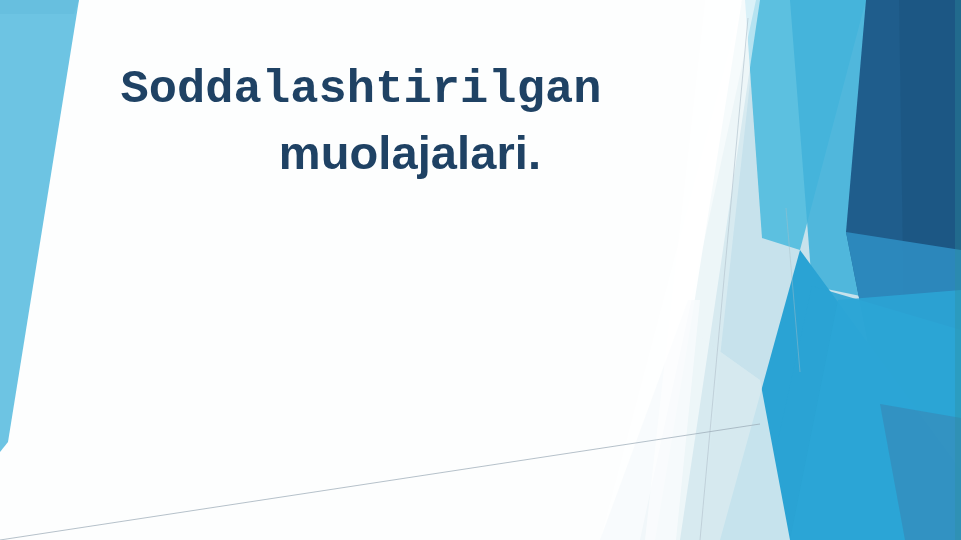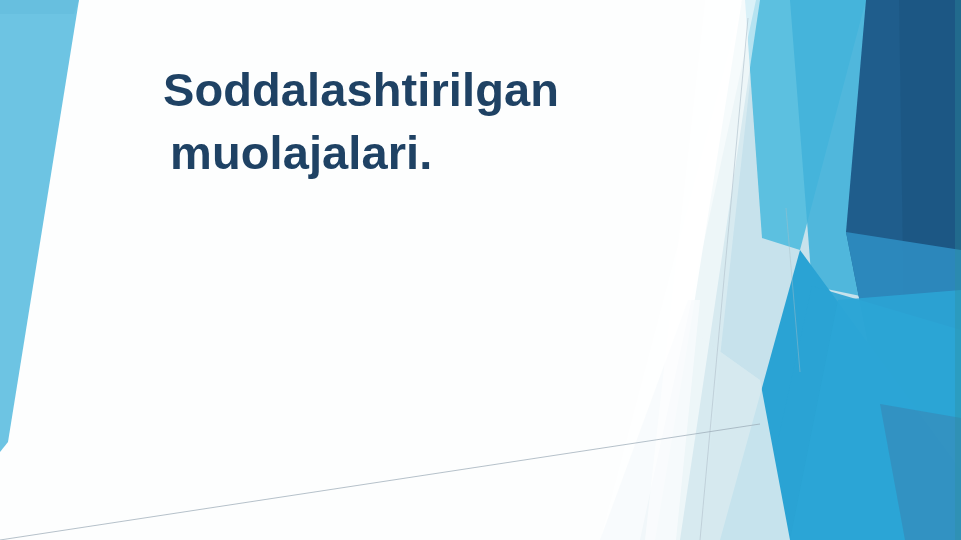--- a/index.html
+++ b/index.html
@@ -35,23 +35,23 @@
     font-weight: bold;
     font-size: 47px;
     line-height: 63px;
     letter-spacing: 0.1px;
     white-space: nowrap;
   }
   .tline {
     display: block;
     color: #1f4264;
   }
-  .tline-1 { text-align: center; padding-left: 72px; }
+  .tline-1 { text-align: center; padding-left: 72px; font-family: Liberation Mono, monospace; }
   .tline-2 { text-align: left;   padding-left: 136px; }
-  .tline-3 { padding-left: 170px; }
+  .tline-3 { text-align: center; padding-left: 170px; }
 </style>
 </head>
 <body>
 
 <div id="slide">
 
   <svg id="bg-art" viewBox="0 0 961 540" preserveAspectRatio="none">
 
     <rect x="0" y="0" width="961" height="540" fill="#fdfefe"></rect>
 

